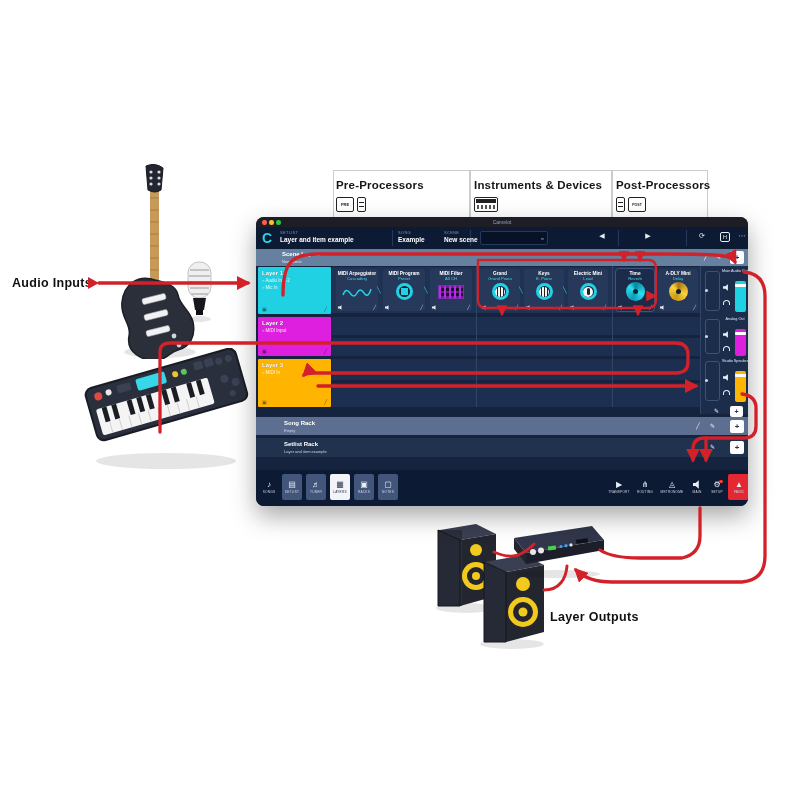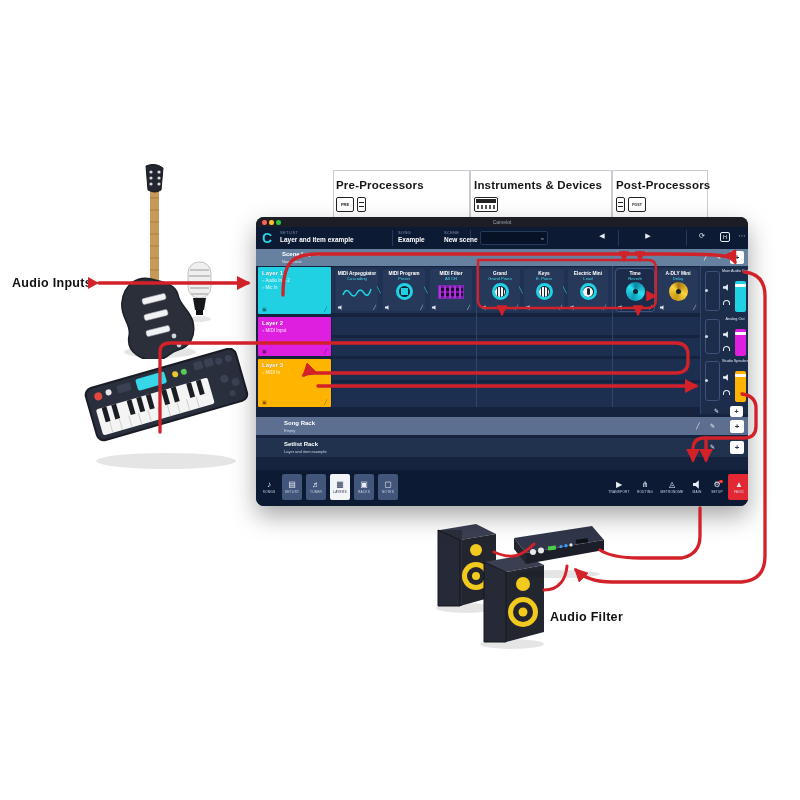--- a/index.html
+++ b/index.html
@@ -144,21 +144,21 @@
   </div>
   <div class="sec-icons" style="left:474px">
     <span class="mini-box mb-seq"></span>
   </div>
   <div class="sec-icons" style="left:616px">
     <span class="mini-box mb-thin"></span>
     <span class="mini-box mb-wide" style="font-size:3.5px">POST</span>
   </div>
 
   <div class="dlabel" style="left:12px; top:276px">Audio Inputs</div>
-  <div class="dlabel" style="left:550px; top:610px">Audio Filter</div>
+  <div class="dlabel" style="left:550px; top:610px">Layer Outputs</div>
 
   <svg class="abs" style="left:108px; top:164px" width="95" height="195" viewBox="0 0 95 195">
     <ellipse cx="52" cy="188" rx="36" ry="6" fill="rgba(0,0,0,0.10)"></ellipse>
     <rect x="42" y="22" width="9" height="100" fill="#c89a5a"></rect>
     <g stroke="#a87c3f" stroke-width="1">
       <line x1="42" y1="34" x2="51" y2="34"></line>
         <line x1="42" y1="46" x2="51" y2="46"></line>
       <line x1="42" y1="58" x2="51" y2="58"></line>
         <line x1="42" y1="70" x2="51" y2="70"></line>
       <line x1="42" y1="82" x2="51" y2="82"></line>

